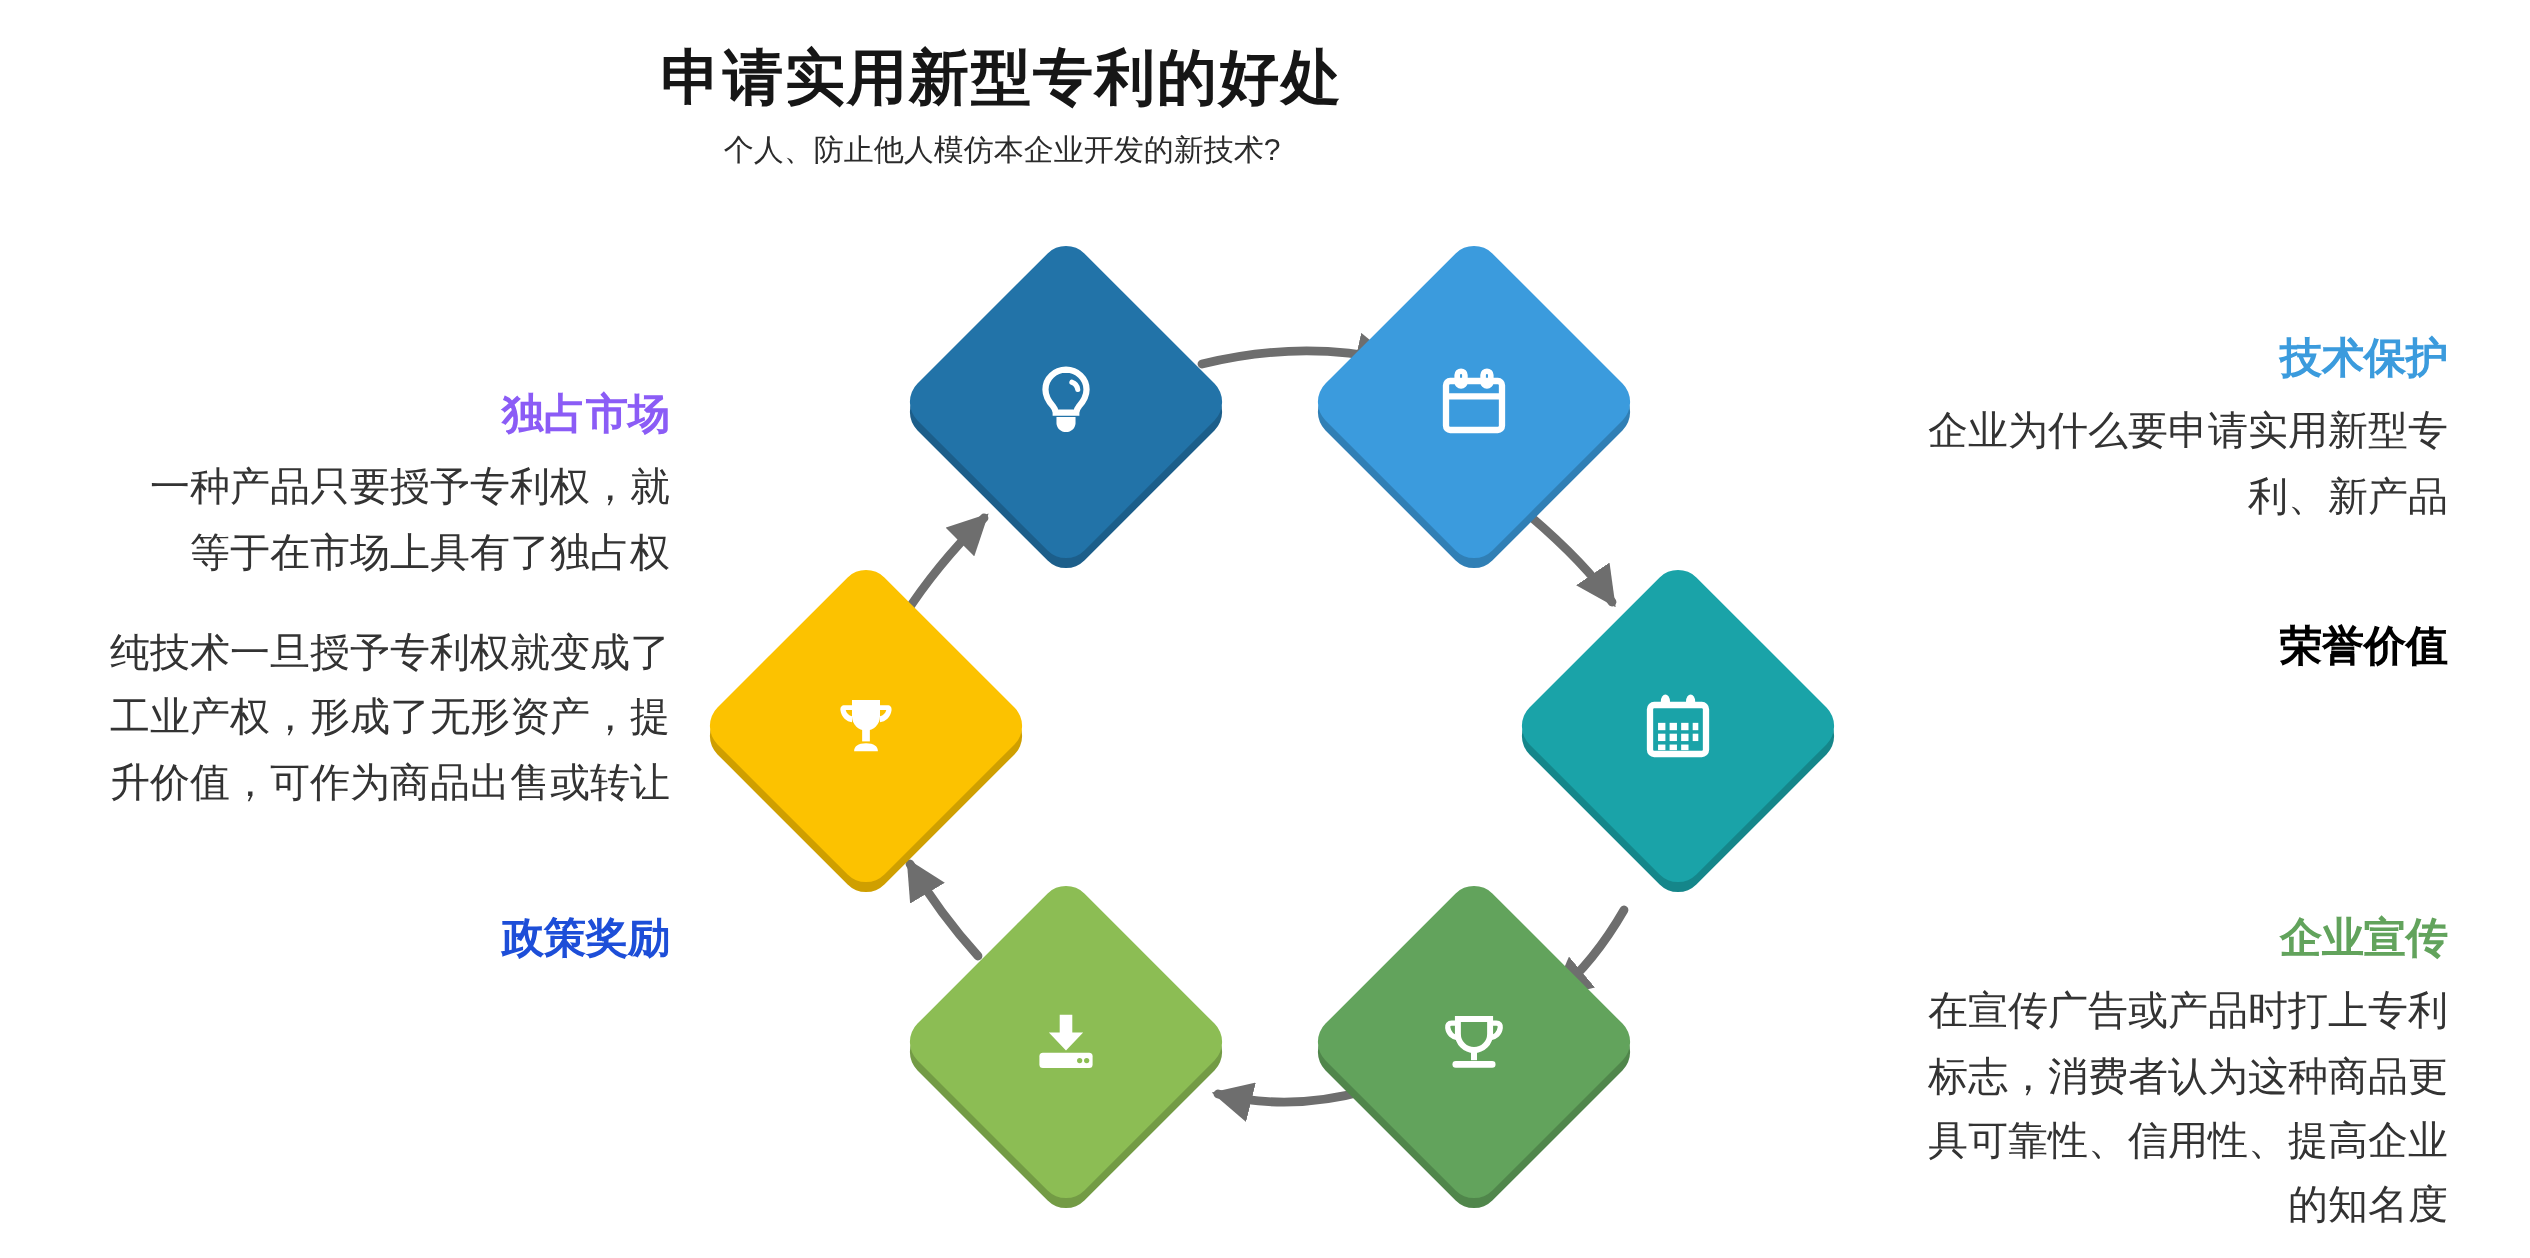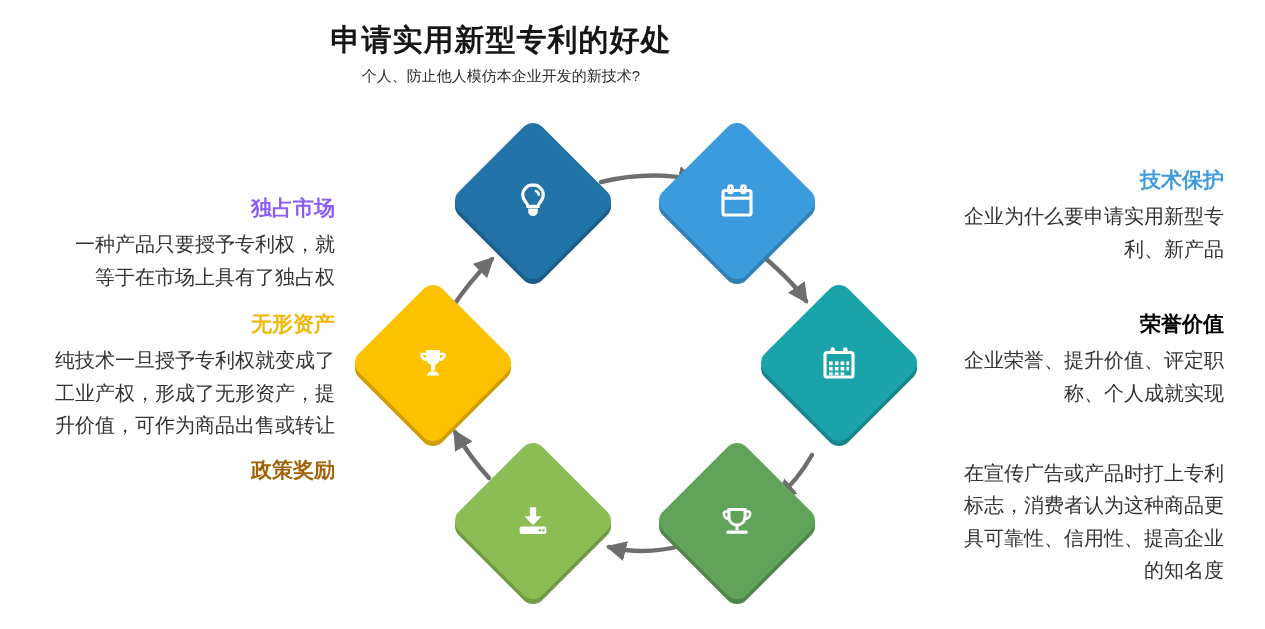--- a/index.html
+++ b/index.html
@@ -170,33 +170,32 @@
     </div>
   </div>
 </div>
 
 <div class="block left" style="left:57px; top:167px;">
   <div class="head" style="color: #8b5cf6; margin-top: 28px;">独占市场</div>
   <div class="body">一种产品只要授予专利权，就等于在市场上具有了独占权</div>
 </div>
 
 <div class="block left" style="left:43px; top:311px; width:292px;">
-  <div class="head" style="color: rgb(242, 183, 5);">无形资产</div>
   <div class="body">纯技术一旦授予专利权就变成了工业产权，形成了无形资产，提升价值，可作为商品出售或转让</div>
 </div>
 
 <div class="block left" style="left:57px; top:457px;">
-  <div class="head" style="color: #a16207;">政策奖励</div>
+  <div class="head" style="color: #1d4ed8;">政策奖励</div>
 </div>
 
 <div class="block right" style="left:946px; top:167px;">
   <div class="head" style="color: rgb(59, 155, 221);">技术保护</div>
   <div class="body">企业为什么要申请实用新型专利、新产品</div>
 </div>
 
 <div class="block right" style="left:946px; top:311px;">
   <div class="head" style="color: #000000;">荣誉价值</div>
-  <div class="body">企业荣誉、提升价值、评定职称、个人成就实现</div>
 </div>
 
 <div class="block right" style="left:946px; top:457px;">
+  <div class="head" style="color: rgb(98, 163, 92);">企业宣传</div>
   <div class="body">在宣传广告或产品时打上专利标志，消费者认为这种商品更具可靠性、信用性、提高企业的知名度</div>
 </div>
 
 </body></html>

